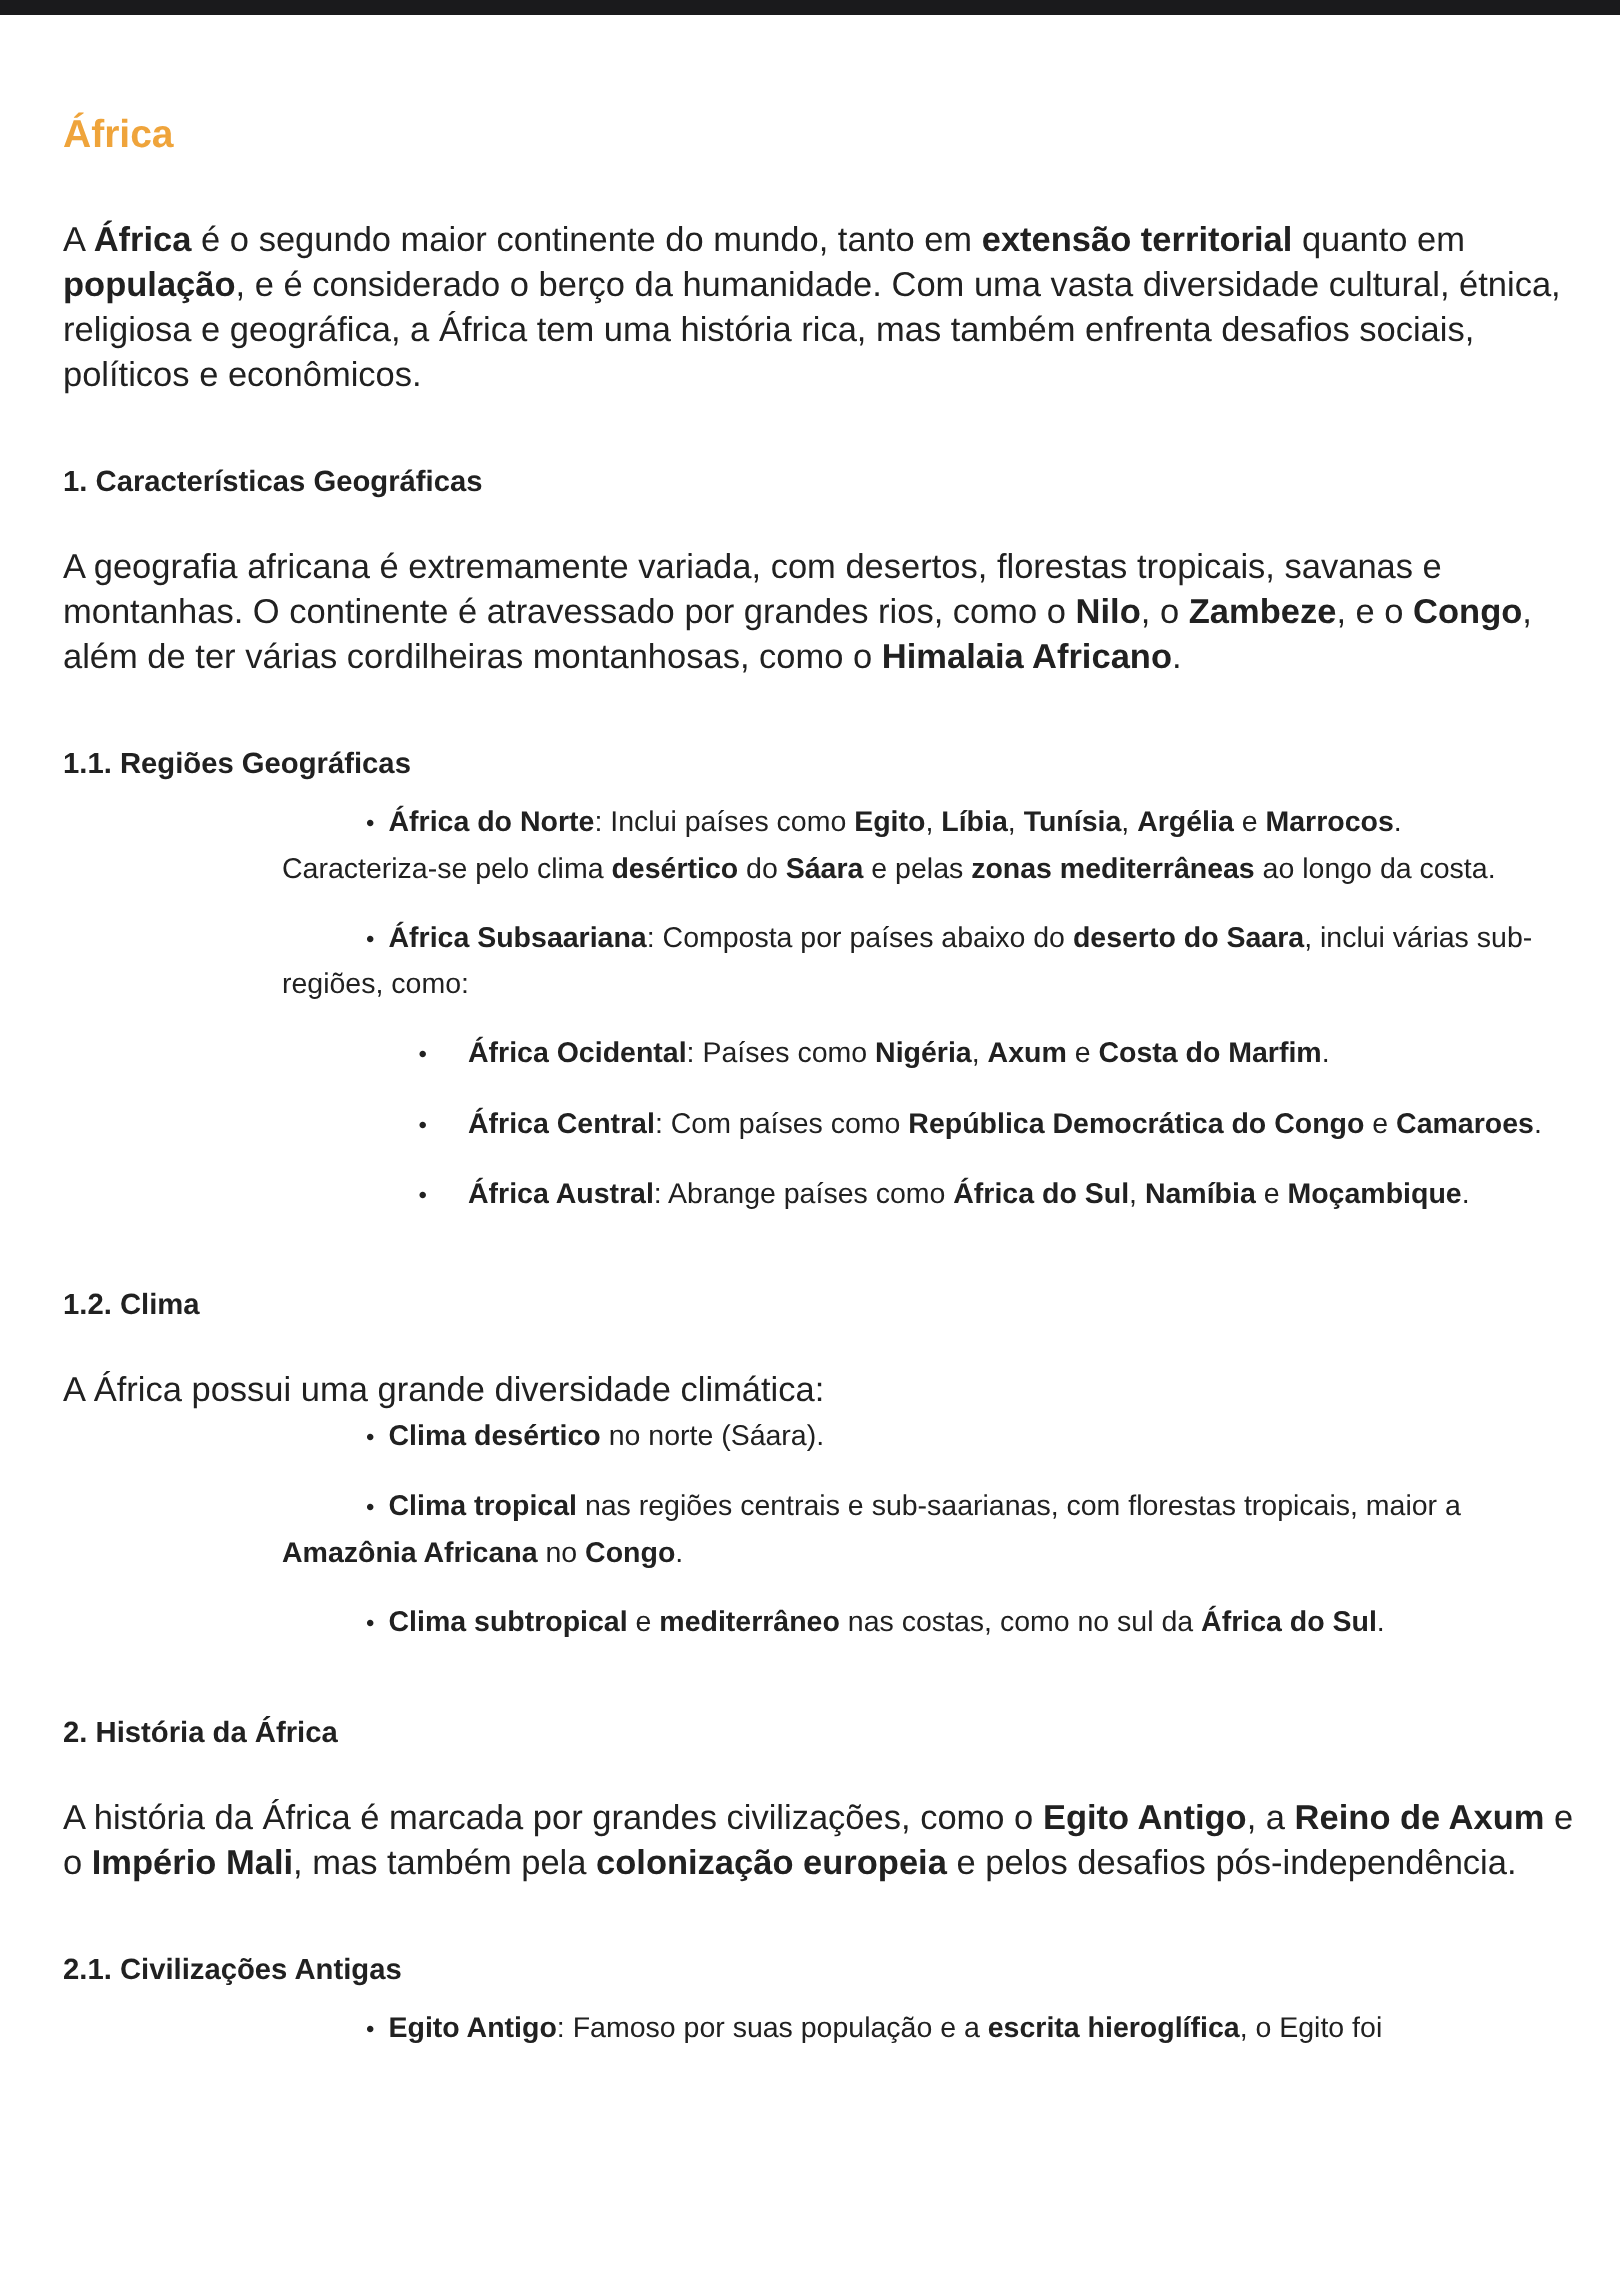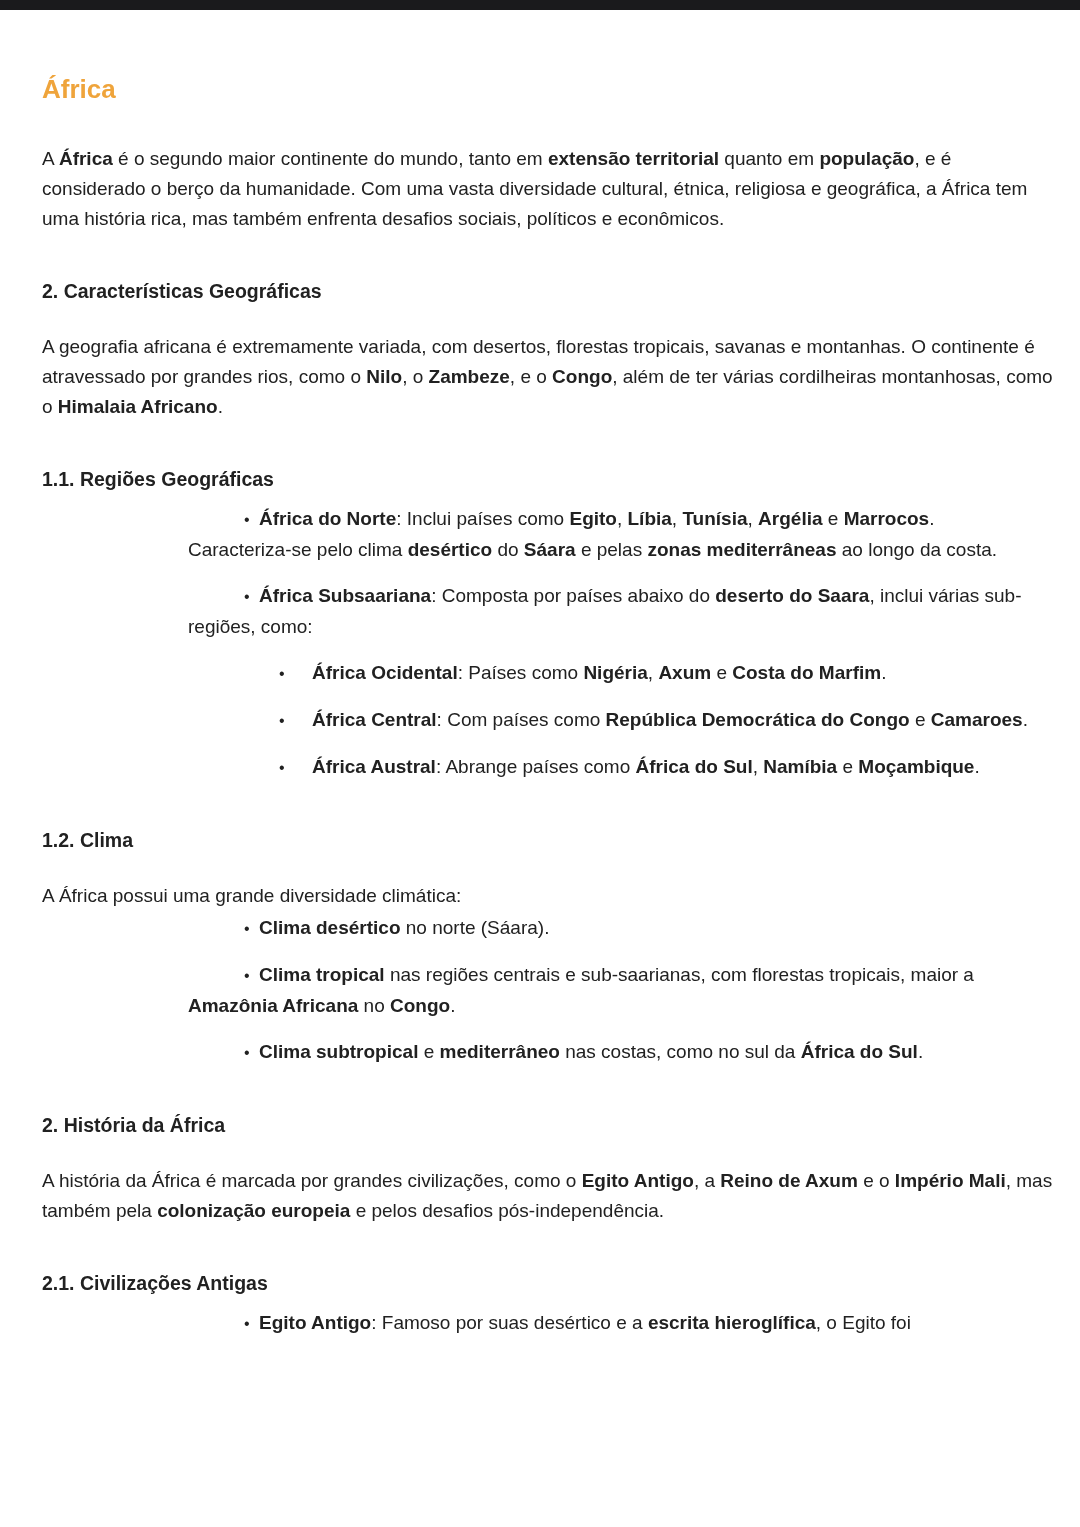--- a/index.html
+++ b/index.html
@@ -20,21 +20,21 @@
   .doc {
     padding: 0 24px 0 42px;
   }
   .doc-title {
     font-size: 26px;
     font-weight: 700;
     line-height: 30px;
     margin: 64px 0 40px 0;
   }
   p.para {
-    font-size: 19px;
+    font-size: 23px;
     line-height: 30px;
     font-weight: 400;
     margin: 18px 0;
   }
   h3.sec {
     font-size: 19.5px;
     line-height: 30px;
     font-weight: 700;
     margin: 42px 0 26px 0;
   }
@@ -58,37 +58,37 @@
 </style>
 </head>
 <body>
 
 <div class="top-bar" style="background: rgb(26, 26, 28);"></div>
 
 <main class="doc">
   <h1 class="doc-title" style="color: rgb(239, 164, 59);">África</h1>
   <div>
       <p class="para"><span>A </span><strong>África</strong><span> é o segundo maior continente do mundo, tanto em </span><strong>extensão territorial</strong><span> quanto em </span><strong>população</strong><span>, e é considerado o berço da humanidade. Com uma vasta diversidade cultural, étnica, religiosa e geográfica, a África tem uma história rica, mas também enfrenta desafios sociais, políticos e econômicos.</span></p>
-      <h3 class="sec">2. Características Geográficas</h3>
+      <h3 class="sec">1. Características Geográficas</h3>
       <p class="para"><span>A geografia africana é extremamente variada, com desertos, florestas tropicais, savanas e montanhas. O continente é atravessado por grandes rios, como o </span><strong>Nilo</strong><span>, o </span><strong>Zambeze</strong><span>, e o </span><strong>Congo</strong><span>, além de ter várias cordilheiras montanhosas, como o </span><strong>Himalaia Africano</strong><span>.</span></p>
       <h3 class="sec">1.1. Regiões Geográficas</h3>
       <ul class="blist">
         <li class="lvl1"><span class="bullet">•</span><strong>África do Norte</strong><span>: Inclui países como </span><strong>Egito</strong><span>, </span><strong>Líbia</strong><span>, </span><strong>Tunísia</strong><span>, </span><strong>Argélia</strong><span> e </span><strong>Marrocos</strong><span>. Caracteriza-se pelo clima </span><strong>desértico</strong><span> do </span><strong>Sáara</strong><span> e pelas </span><strong>zonas mediterrâneas</strong><span> ao longo da costa.</span></li>
         <li class="lvl1"><span class="bullet">•</span><strong>África Subsaariana</strong><span>: Composta por países abaixo do </span><strong>deserto do Saara</strong><span>, inclui várias sub-regiões, como:</span></li>
         <li class="lvl2"><span class="bullet">•</span><strong>África Ocidental</strong><span>: Países como </span><strong>Nigéria</strong><span>, </span><strong>Axum</strong><span> e </span><strong>Costa do Marfim</strong><span>.</span></li>
         <li class="lvl2"><span class="bullet">•</span><strong>África Central</strong><span>: Com países como </span><strong>República Democrática do Congo</strong><span> e </span><strong>Camaroes</strong><span>.</span></li>
         <li class="lvl2"><span class="bullet">•</span><strong>África Austral</strong><span>: Abrange países como </span><strong>África do Sul</strong><span>, </span><strong>Namíbia</strong><span> e </span><strong>Moçambique</strong><span>.</span></li>
       </ul>
       <h3 class="sec">1.2. Clima</h3>
       <p class="para"><span>A África possui uma grande diversidade climática:</span></p>
       <ul class="blist">
         <li class="lvl1"><span class="bullet">•</span><strong>Clima desértico</strong><span> no norte (Sáara).</span></li>
         <li class="lvl1"><span class="bullet">•</span><strong>Clima tropical</strong><span> nas regiões centrais e sub-saarianas, com florestas tropicais, maior a </span><strong>Amazônia Africana</strong><span> no </span><strong>Congo</strong><span>.</span></li>
         <li class="lvl1"><span class="bullet">•</span><strong>Clima subtropical</strong><span> e </span><strong>mediterrâneo</strong><span> nas costas, como no sul da </span><strong>África do Sul</strong><span>.</span></li>
       </ul>
       <h3 class="sec">2. História da África</h3>
       <p class="para"><span>A história da África é marcada por grandes civilizações, como o </span><strong>Egito Antigo</strong><span>, a </span><strong>Reino de Axum</strong><span> e o </span><strong>Império Mali</strong><span>, mas também pela </span><strong>colonização europeia</strong><span> e pelos desafios pós-independência.</span></p>
       <h3 class="sec">2.1. Civilizações Antigas</h3>
       <ul class="blist">
-        <li class="lvl1"><span class="bullet">•</span><strong>Egito Antigo</strong><span>: Famoso por suas desértico e a </span><strong>escrita hieroglífica</strong><span>, o Egito foi</span></li>
+        <li class="lvl1"><span class="bullet">•</span><strong>Egito Antigo</strong><span>: Famoso por suas população e a </span><strong>escrita hieroglífica</strong><span>, o Egito foi</span></li>
       </ul>
     </div>
 </main>
 
 </body></html>

